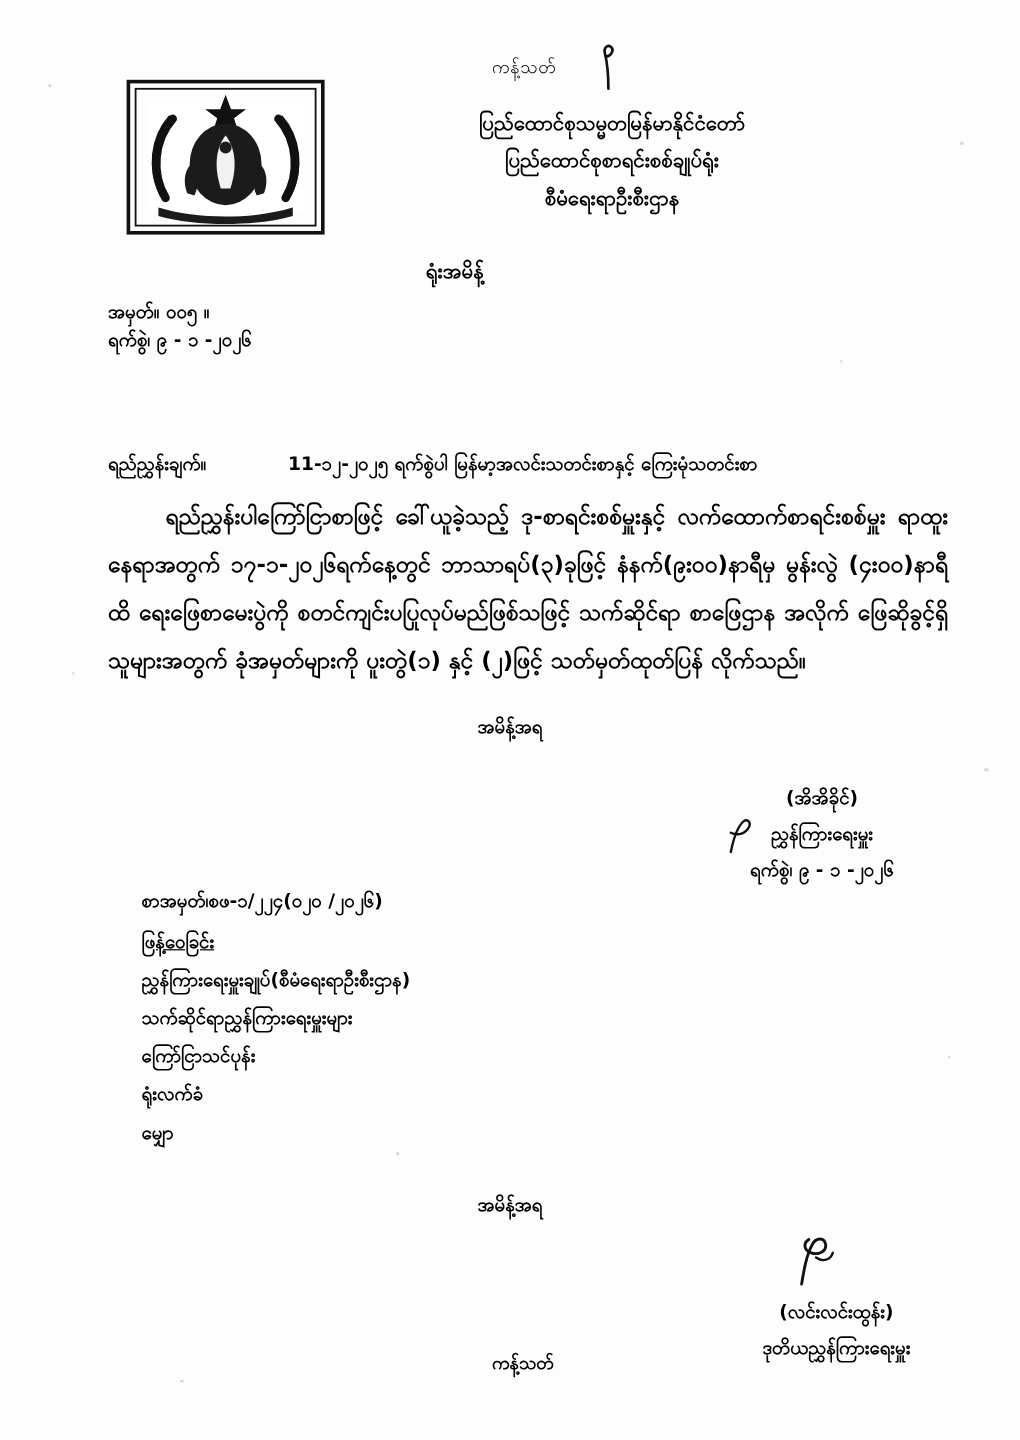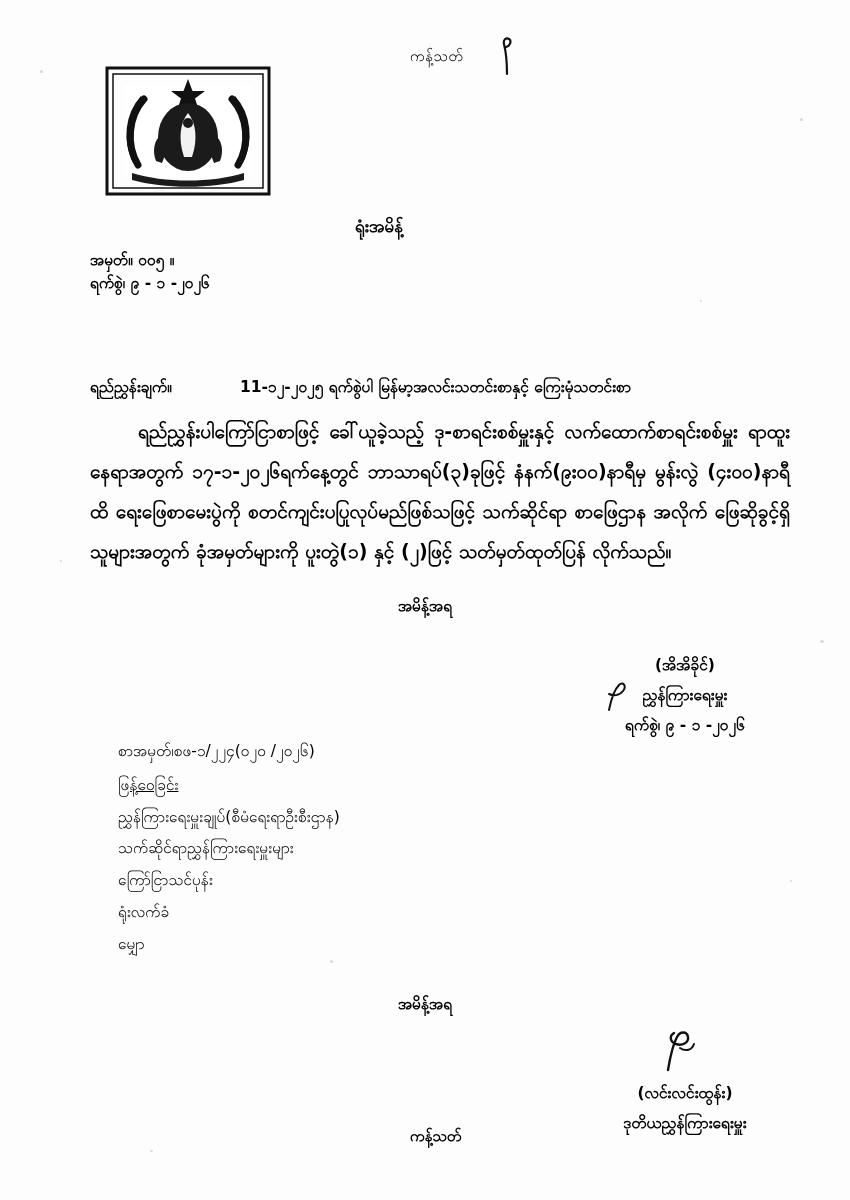--- a/index.html
+++ b/index.html
@@ -176,39 +176,39 @@
     height: 30px;
   }
 
   
   .dist {
     position: absolute;
     left: 118px;
     top: 736px;
     font-size: 15.5px;
     line-height: 2.05;
-    font-weight: 400;
+    font-weight: 700;
   }
   .dist .letter-no { margin-bottom: 2px; }
   .dist .dist-title { text-decoration: underline; }
 
   
   .by-order-2 {
     position: absolute;
     top: 994px;
     left: 0;
     width: 850px;
     text-align: center;
     font-size: 15.5px;
     font-weight: 700;
   }
   .sign-block-2 {
     position: absolute;
     top: 1078px;
-    left: 560px;
+    left: 572px;
     width: 250px;
     text-align: center;
     font-size: 15.5px;
     font-weight: 700;
     line-height: 1.95;
   }
   .sig-mark-2 {
     position: absolute;
     left: 660px;
     top: 1028px;
@@ -266,20 +266,25 @@
       </svg>
     </div>
 
     <div class="handwrite-top">ကန့်သတ်</div>
     <div class="hand-mark">
       <svg width="22" height="40" viewBox="0 0 22 40" xmlns="http://www.w3.org/2000/svg">
         <path d="M12 38 C12 26 11 16 9 8 C8 4 11 1 14 3 C17 5 15 10 11 11" fill="none" stroke="#111" stroke-width="2.2" stroke-linecap="round"></path>
       </svg>
     </div>
 
+    <div class="org-lines">
+      <div>ပြည်ထောင်စုသမ္မတမြန်မာနိုင်ငံတော်</div>
+      <div>ပြည်ထောင်စုစာရင်းစစ်ချုပ်ရုံး</div>
+      <div>စီမံရေးရာဦးစီးဌာန</div>
+    </div>
   </div>
 
   <div class="doc-title">
     <span class="t">ရုံးအမိန့်</span>
   </div>
 
   <div class="meta-row">
     <div>
       <span>အမှတ်။</span>
       <span>၀၀၅ ။</span>

